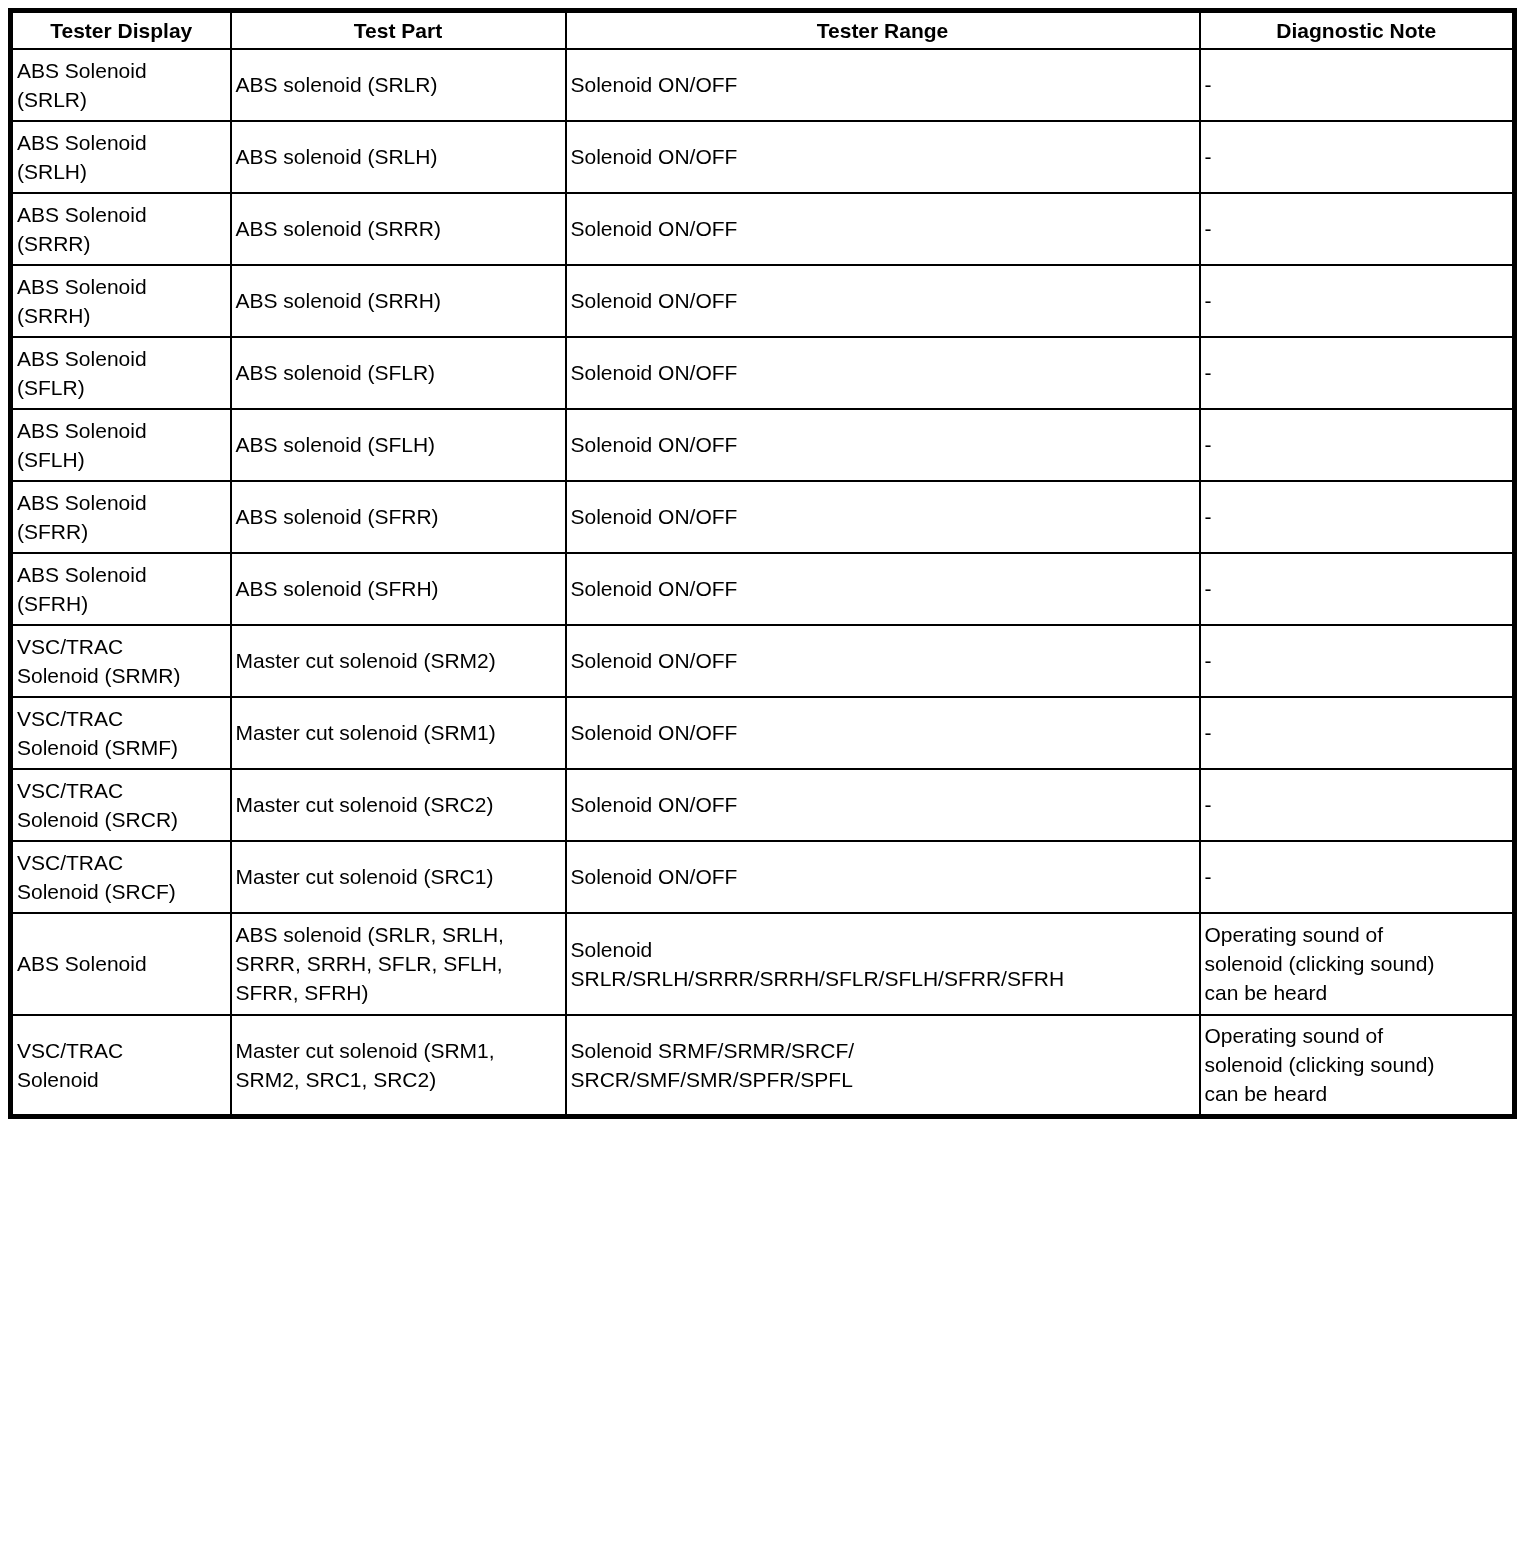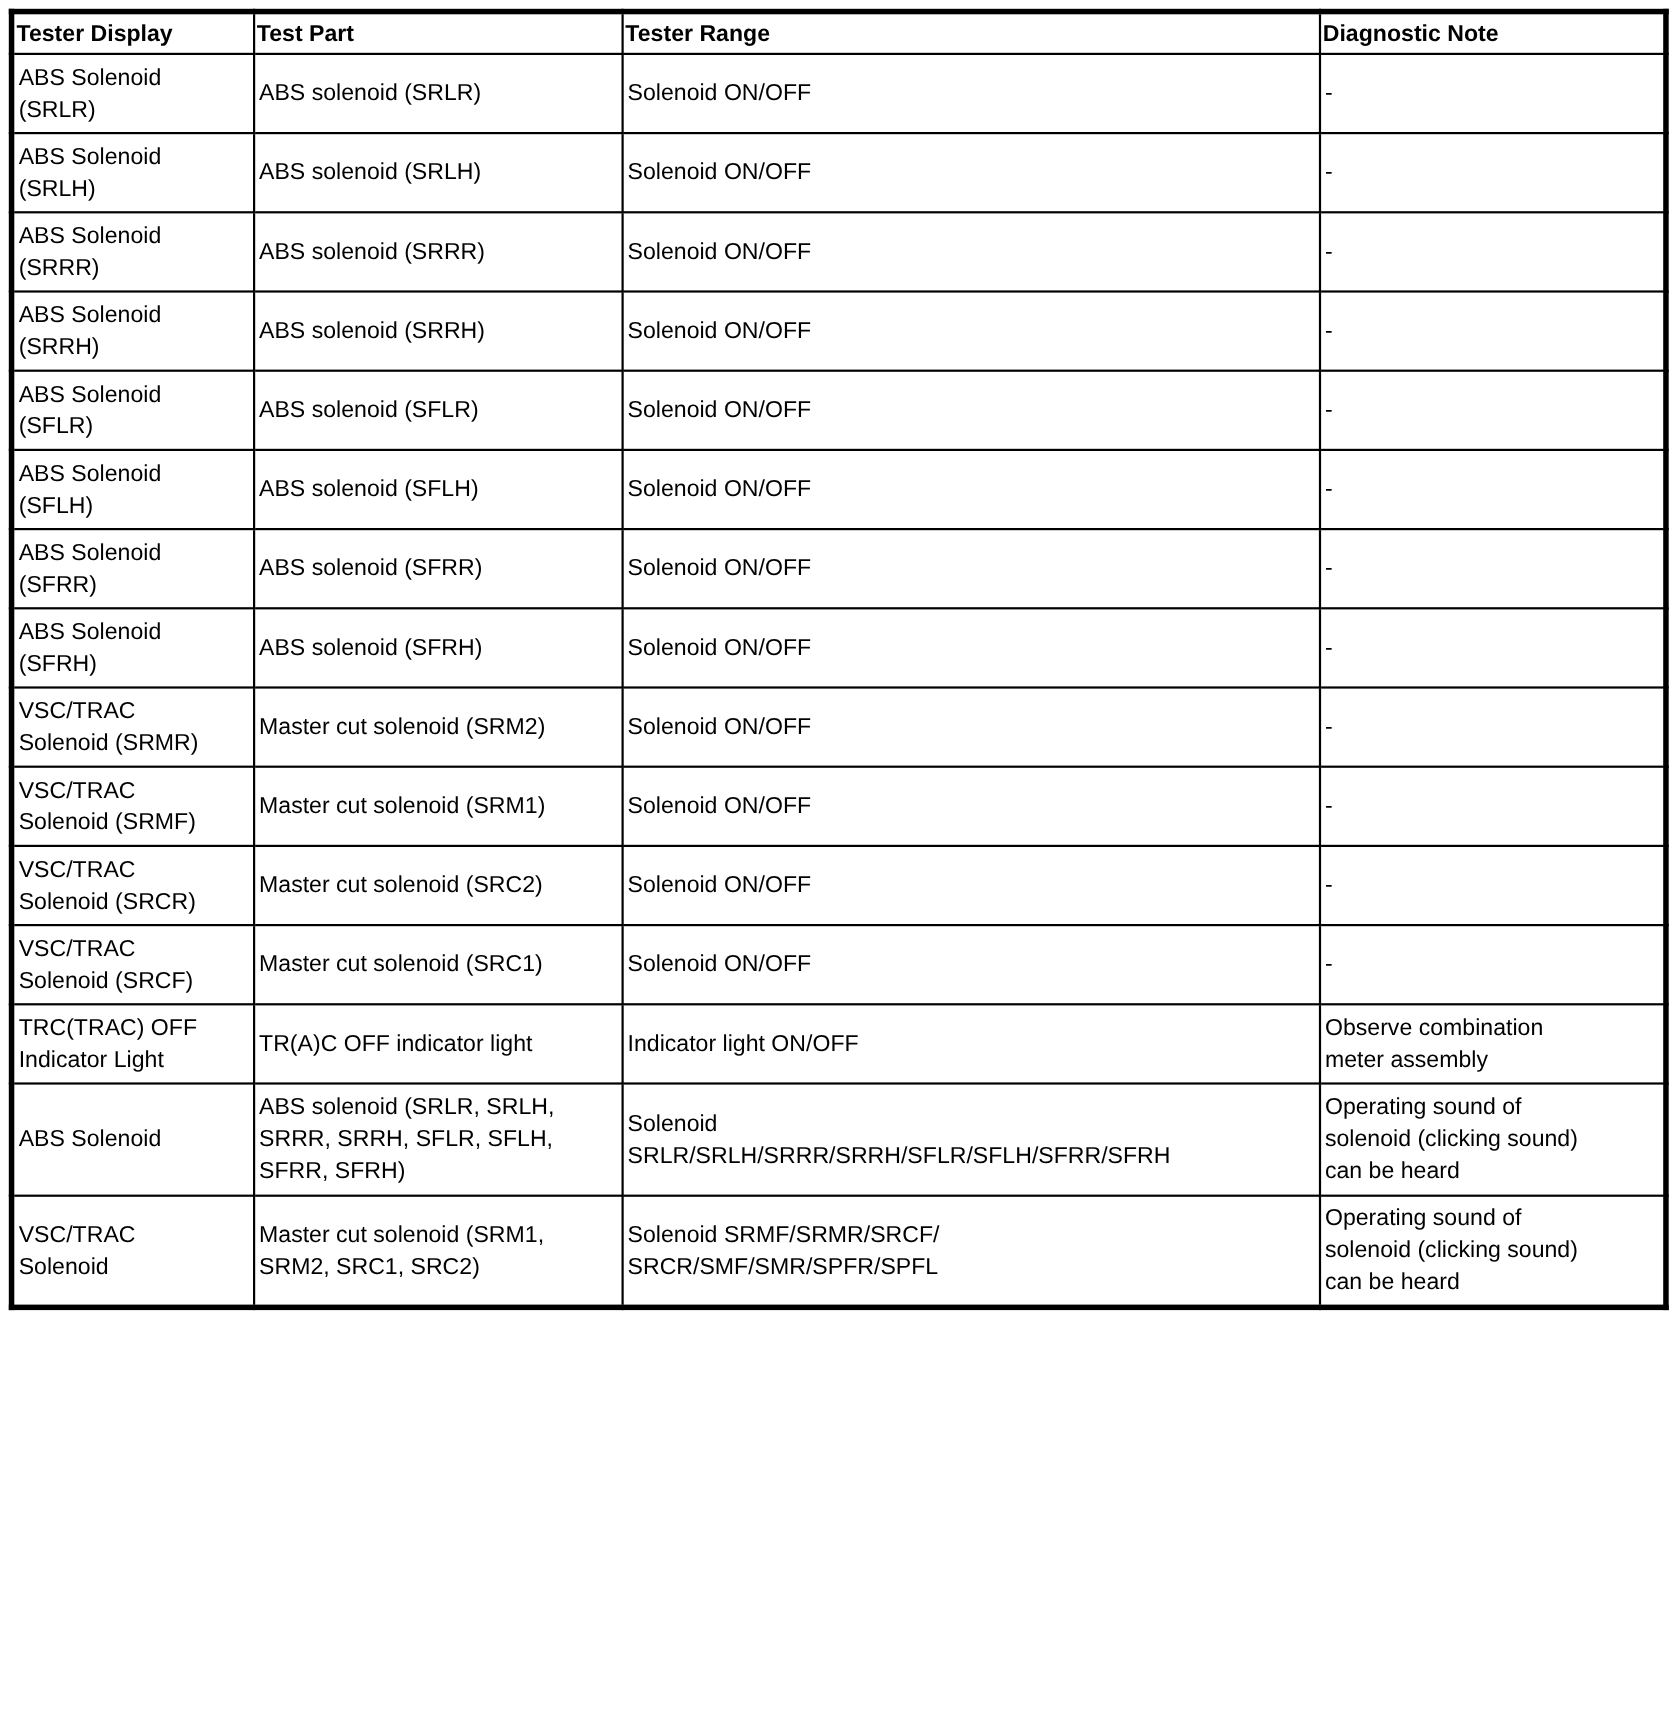--- a/index.html
+++ b/index.html
@@ -39,20 +39,21 @@
     text-align: left;
     white-space: pre-line;
     padding: 1px 4px 1px 4px;
     overflow: hidden;
   }
   thead tr {
     height: 38px;
   }
   th {
     font-weight: bold;
+    text-align: center;
     white-space: nowrap;
     padding: 2px;
   }
   tr.row-normal { height: 72px; }
   tr.row-tall   { height: 102px; }
 </style>
 </head>
 <body>
 
 <div class="page">
@@ -149,28 +150,20 @@
           <td>Solenoid ON/OFF</td>
           <td>-</td>
         </tr>
         <tr class="row-normal">
           <td>VSC/TRAC
 Solenoid (SRCF)</td>
           <td>Master cut solenoid (SRC1)</td>
           <td>Solenoid ON/OFF</td>
           <td>-</td>
         </tr>
-        <tr class="row-normal">
-          <td>TRC(TRAC) OFF
-Indicator Light</td>
-          <td>TR(A)C OFF indicator light</td>
-          <td>Indicator light ON/OFF</td>
-          <td>Observe combination
-meter assembly</td>
-        </tr>
         <tr class="row-tall">
           <td>ABS Solenoid</td>
           <td>ABS solenoid (SRLR, SRLH,
 SRRR, SRRH, SFLR, SFLH,
 SFRR, SFRH)</td>
           <td>Solenoid
 SRLR/SRLH/SRRR/SRRH/SFLR/SFLH/SFRR/SFRH</td>
           <td>Operating sound of
 solenoid (clicking sound)
 can be heard</td>

